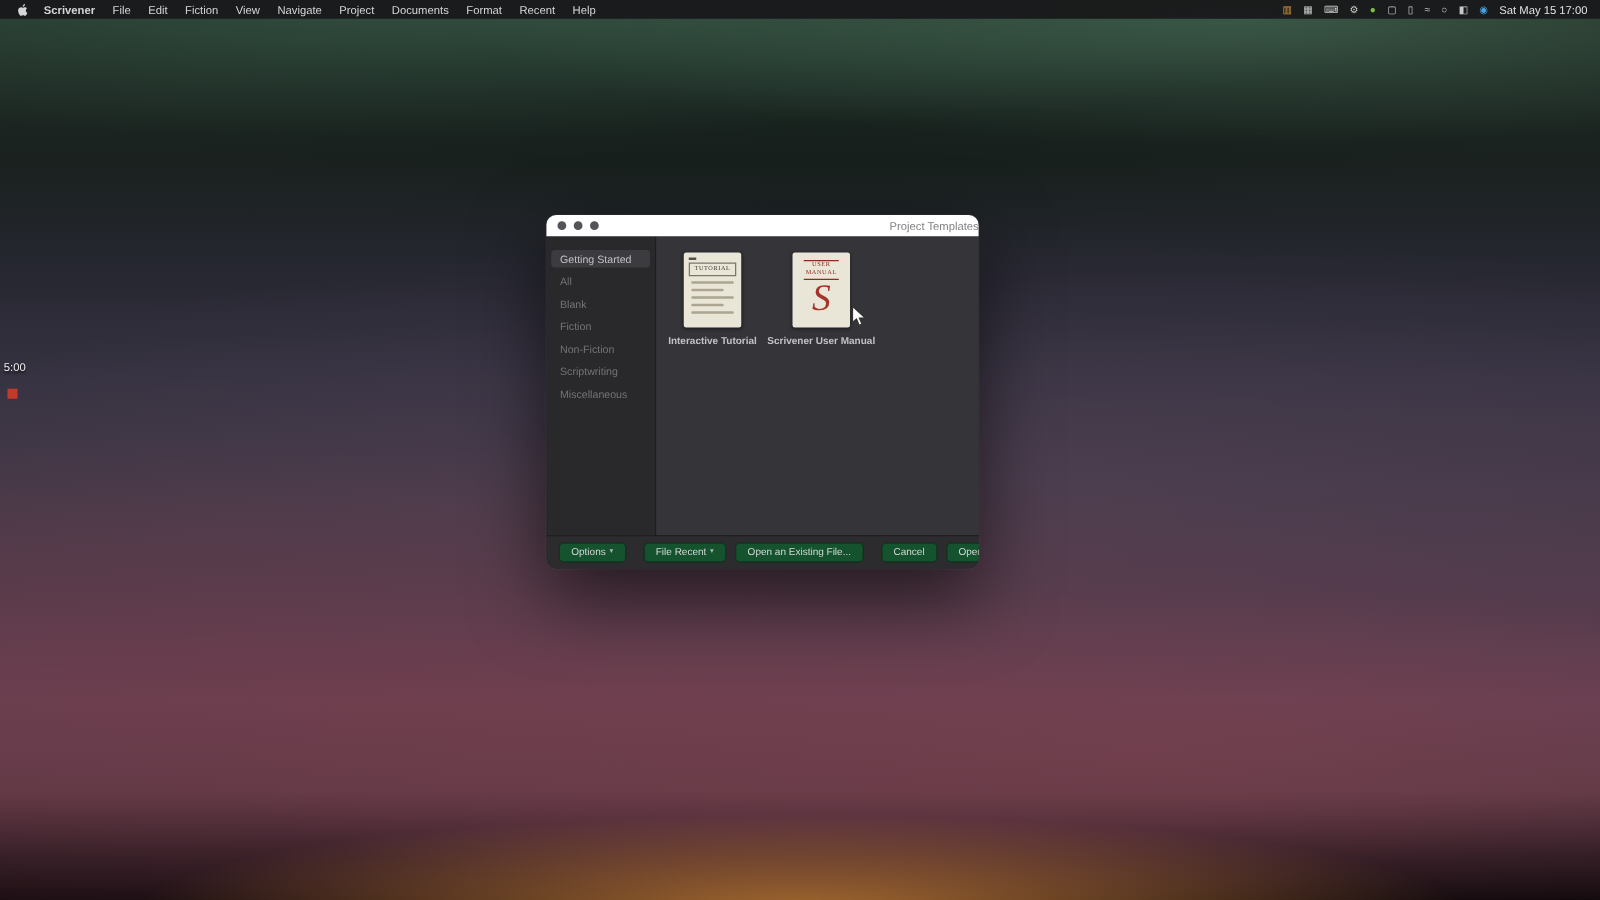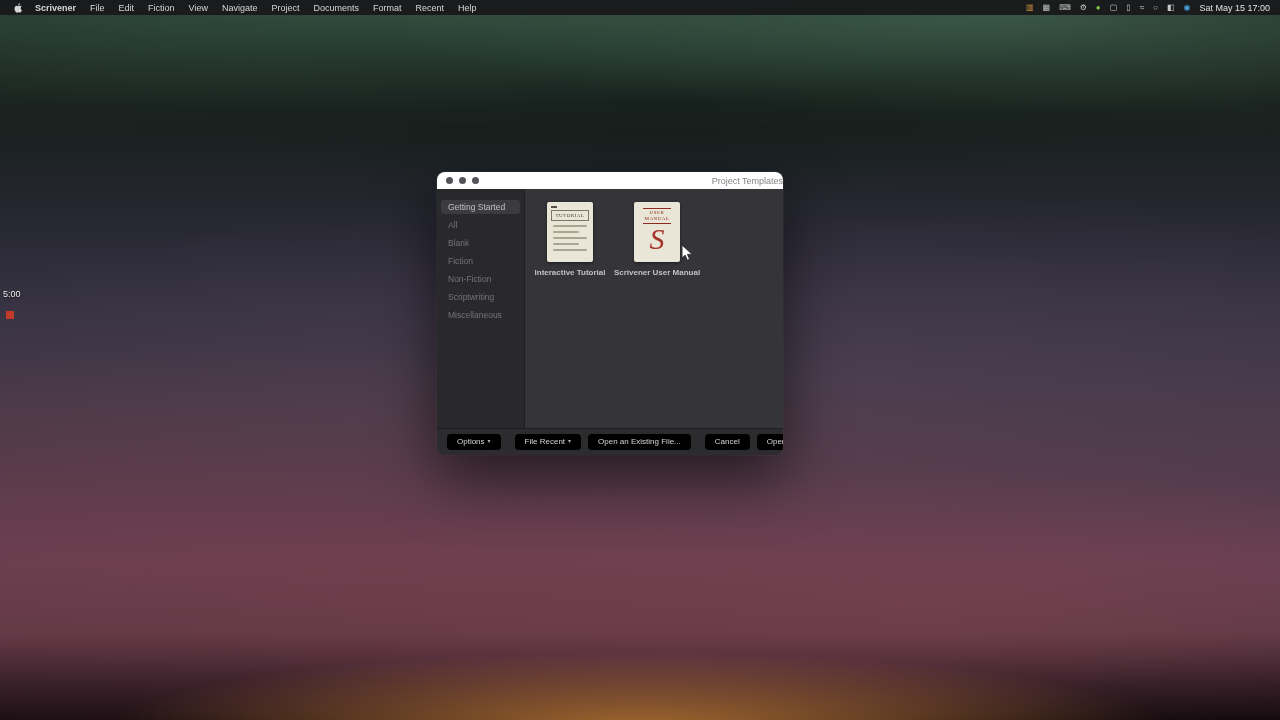--- a/index.html
+++ b/index.html
@@ -157,21 +157,21 @@
     margin-left: 2px;
   }
 
   .footer {
     flex: 0 0 27px; height: 27px;
     background: #2c2b2e; border-top: 1px solid #1f1e21;
     display: flex; align-items: center;
     padding: 0 10px; gap: 7px;
   }
   .btn {
-    background: #000000;
+    background: #14532d;
     border: 1px solid rgba(0,0,0,0.35);
     border-radius: 4px;
     color: #d6d5d9; font-size: 8px; font-family: "Liberation Sans", sans-serif;
     padding: 2px 9px; line-height: 1.3;
     white-space: nowrap;
     display: inline-flex; align-items: center; gap: 3px;
   }
   .chev { font-size: 6px; color: #aeadb1; }
   .sp-options { width: 30px; }
   .sp-grow { flex: 1; }

